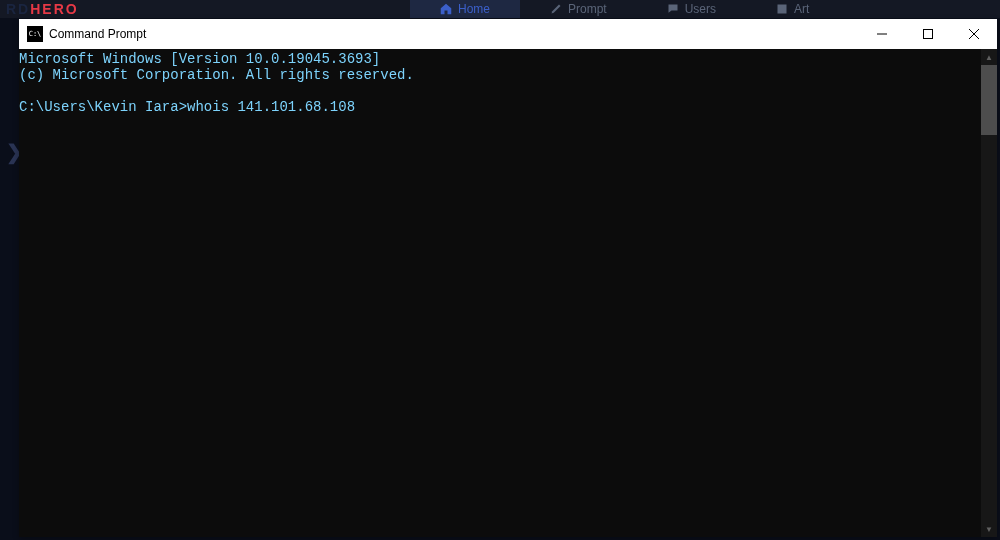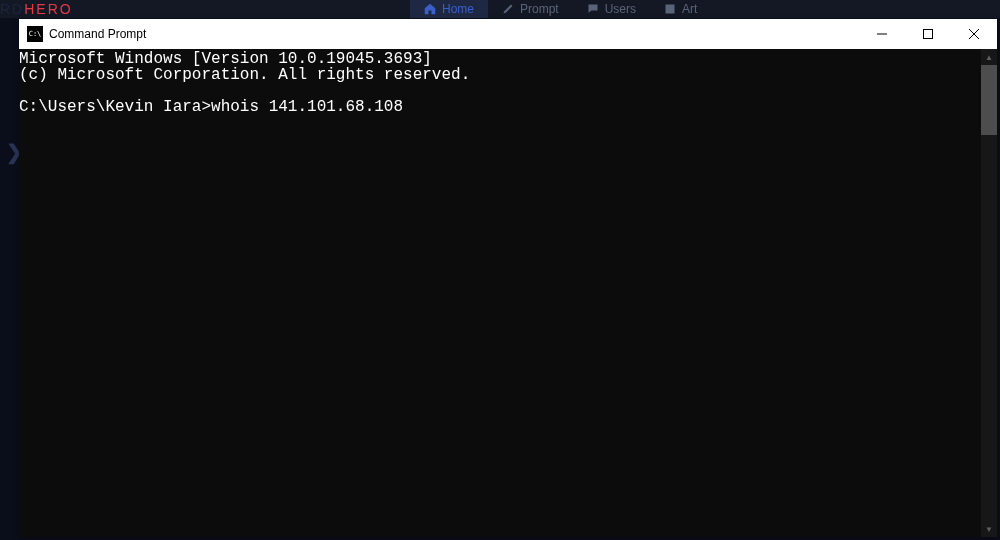--- a/index.html
+++ b/index.html
@@ -14,36 +14,37 @@
     .bg-nav {
       position: absolute;
       top: 0; left: 0; right: 0;
       height: 18px;
       display: flex;
       align-items: center;
       background: #141824;
     }
     .bg-logo {
       color: #1a2540;
-      font-weight: normal;
+      font-weight: bold;
       font-size: 14px;
       letter-spacing: 2px;
+      margin-left: 6px;
     }
     .bg-logo .hero { color: #e63946; }
     .bg-tabs {
       position: absolute;
       left: 410px;
       top: 0;
       display: flex;
       gap: 0;
       height: 18px;
       align-items: center;
     }
     .bg-tab {
-      padding: 2px 14px;
+      padding: 2px 30px;
       display: flex;
       align-items: center;
       gap: 6px;
       font-size: 12px;
       color: #5a6478;
       height: 18px;
       justify-content: flex-end;
     }
     .bg-tab.active {
       background: #1e2842;
@@ -116,22 +117,22 @@
     .terminal-wrap {
       flex: 1;
       display: flex;
       background: #0c0c0c;
       min-height: 0;
     }
     .terminal {
       flex: 1;
       padding: 2px 0 0 0;
       font-family: Consolas, "Courier New", monospace;
-      font-size: 16px;
-      color: #ffffff;
+      font-size: 14px;
+      color: #7dd3fc;
       line-height: 16px;
       white-space: pre;
       overflow: hidden;
     }
     .scrollbar {
       width: 16px;
       background: #171717;
       position: relative;
       display: flex;
       flex-direction: column;

